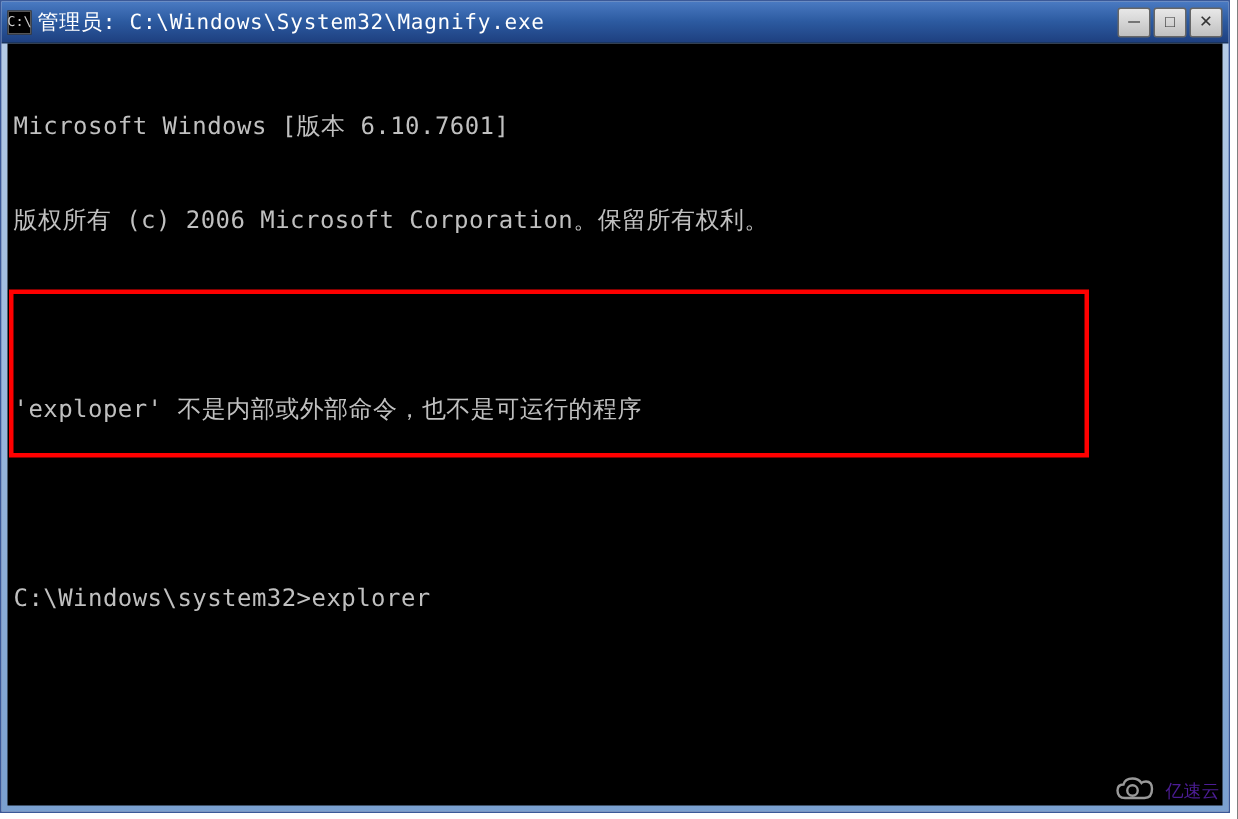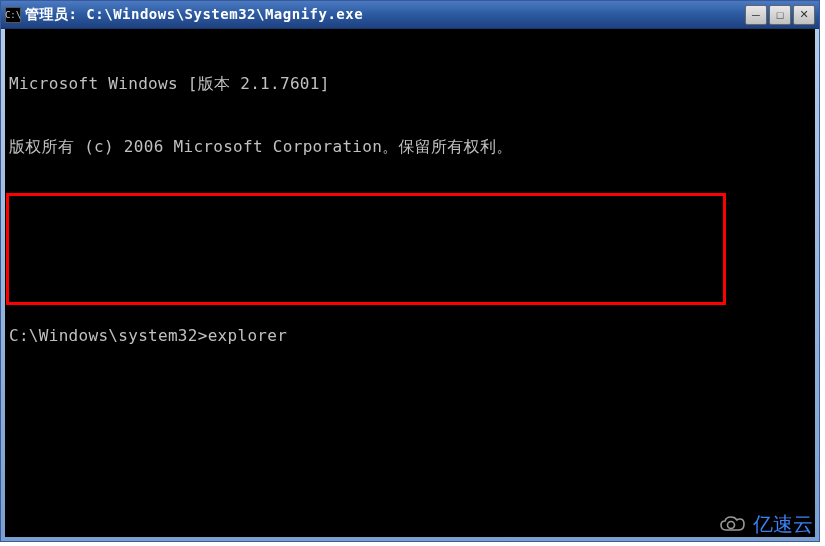--- a/index.html
+++ b/index.html
@@ -45,21 +45,21 @@
       border: 1px solid #555;
       position: relative;
       display: flex;
       align-items: center;
       justify-content: center;
       font-size: 9px;
       color: #ccc;
     }
     .titlebar-title {
       white-space: nowrap;
-      font-weight: bold;
+      font-weight: normal;
       letter-spacing: 0.5px;
     }
     .titlebar-buttons {
       display: flex;
       gap: 2px;
     }
     .titlebar-btn {
       width: 22px;
       height: 20px;
       background: linear-gradient(to bottom, #e8e8e8 0%, #c0c0c0 100%);
@@ -101,22 +101,22 @@
       height: 112px;
       pointer-events: none;
     }
     .watermark {
       position: absolute;
       bottom: 8px;
       right: 12px;
       display: flex;
       align-items: center;
       gap: 6px;
-      color: #3b82f6;
-      font-size: 20px;
+      color: #4c1d95;
+      font-size: 12px;
       font-family: "Microsoft YaHei", sans-serif;
       z-index: 10;
     }
     .watermark-icon {
       width: 30px;
       height: 22px;
       display: flex;
       align-items: center;
       justify-content: center;
     }
@@ -131,23 +131,24 @@
       <span class="titlebar-title">管理员: C:\Windows\System32\Magnify.exe</span>
     </div>
     <div class="titlebar-buttons">
       <div class="titlebar-btn">─</div>
       <div class="titlebar-btn">□</div>
       <div class="titlebar-btn">✕</div>
     </div>
   </div>
 
   <div class="console-area">
-    <div class="console-line">Microsoft Windows [版本 2.1.7601]</div>
+    <div class="console-line">Microsoft Windows [版本 6.10.7601]</div>
     <div class="console-line">版权所有 (c) 2006 Microsoft Corporation。保留所有权利。</div>
     <div class="console-line"></div>
+    <div class="console-line">'exploper' 不是内部或外部命令，也不是可运行的程序</div>
     <div class="console-line"></div>
     <div class="console-line">C:\Windows\system32&gt;explorer</div>
     
     
     
     
     
     
 
     <div class="highlight-box"></div>

